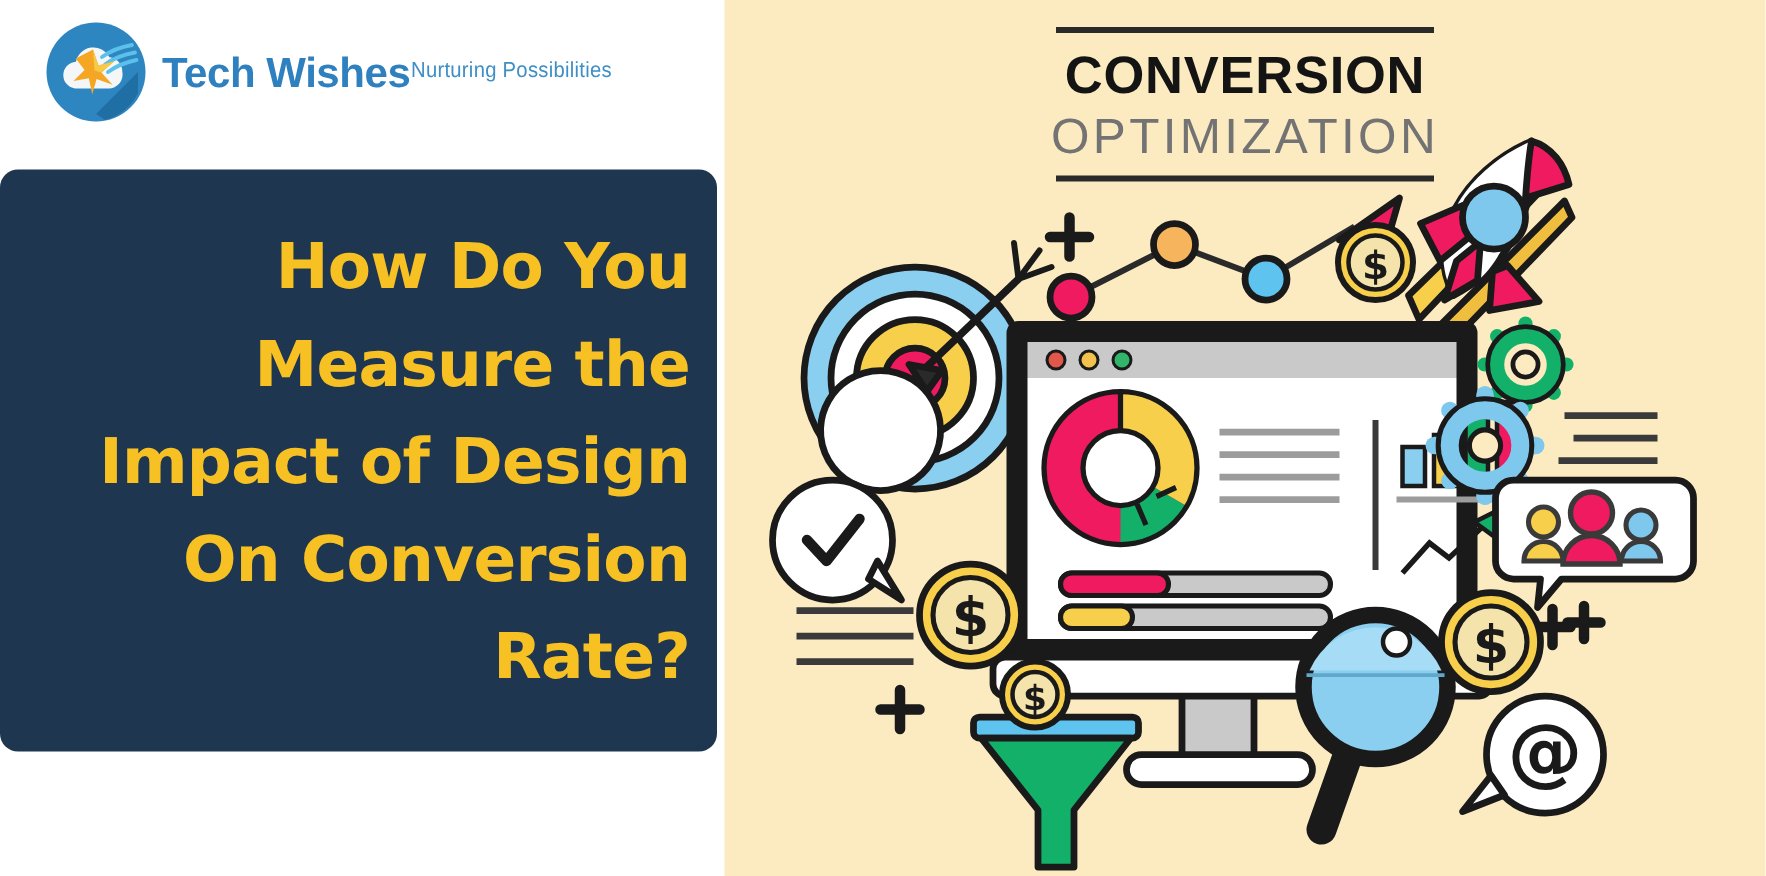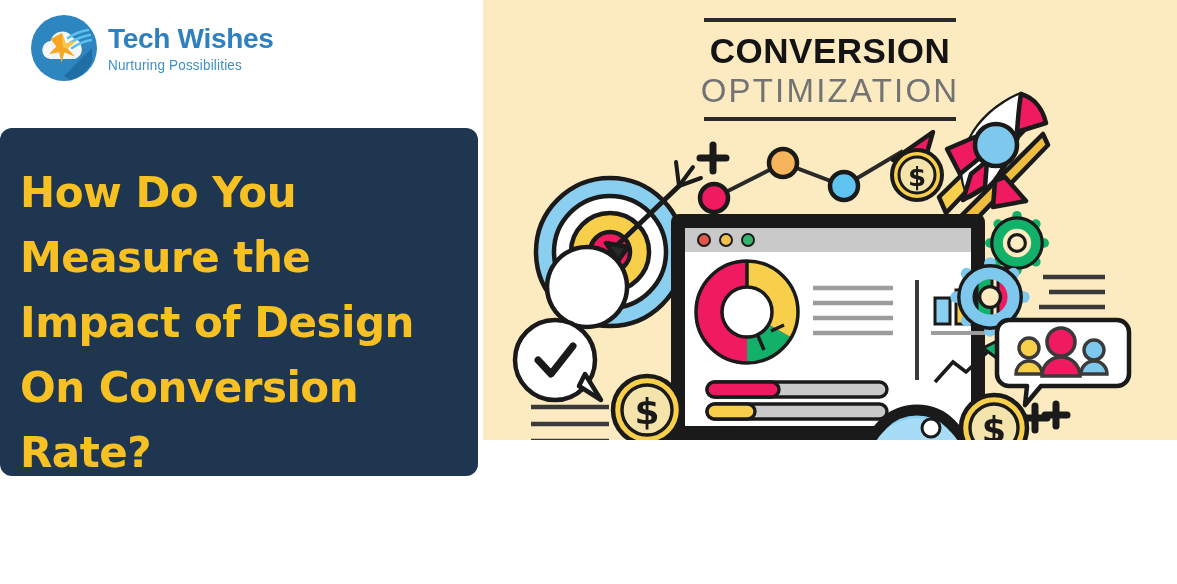--- a/index.html
+++ b/index.html
@@ -8,43 +8,43 @@
     font-family:"Liberation Sans", sans-serif;
     background:#ffffff; overflow:hidden;
   }
   #root { position:relative; width:1177px; height:584px; background:#ffffff; }
 
   
   .left-panel { position:absolute; left:0; top:0; width:483px; height:584px; background:#ffffff; }
 
   .brand { position:absolute; left:30px; top:14px; display:flex; align-items:center; gap:10px; }
   .brand-mark { width:68px; height:68px; position:relative; flex:none; }
-  .brand-text { display:flex; flex-direction:column; line-height:1; padding-top:2px; }
+  .brand-text { display:flex; flex-direction:row; line-height:1; padding-top:2px; }
   .brand-name {
     font-family:"Liberation Sans", sans-serif;
     font-weight:bold; font-size:28px; color:#2E80BE; letter-spacing:-0.3px;
   }
   .brand-tag {
     font-family:"Liberation Sans Narrow","Liberation Sans", sans-serif;
     font-size:14.5px; color:#3D8FC6; letter-spacing:0.2px; margin-top:5px;
     transform:scaleX(0.93); transform-origin:left center;
   }
 
   .title-card {
-    position:absolute; left:0px; top:128px; width:478px; height:348px;
-    background:#1E3650; border-radius:12px;
+    position:absolute; left:0px; top:113px; width:478px; height:388px;
+    background:#1E3650; border-radius:12px;text-align:right;
   }
   .title-text {
     position:absolute; left:20px; top:32px; width:440px;
     color:#F7C123; font-weight:bold; font-size:42px; line-height:1.55;
     letter-spacing:-0.5px; font-family:"DejaVu Sans", sans-serif;
   }
 
   
-  .art-panel { position:absolute; left:483px; top:0; width:694px; height:440px; background:#FCEBC0; overflow:hidden; }
+  .art-panel { position:absolute; left:483px; top:0; width:694px; height:584px; background:#FCEBC0; overflow:hidden; }
   .art-svg { position:absolute; left:0; top:0; width:694px; height:584px; display:block; }
 
   .head-wrap { position:absolute; left:0; top:18px; width:694px; text-align:center; }
   .head-rule { height:4px; background:#2A2A2A; width:252px; margin:0 auto; }
   .head-main {
     font-family:"Liberation Sans", sans-serif; font-weight:bold;
     font-size:35px; letter-spacing:0.5px; color:#141414; margin:9px 0 1px;
   }
   .head-sub {
     font-family:"Liberation Sans", sans-serif; font-weight:normal;

